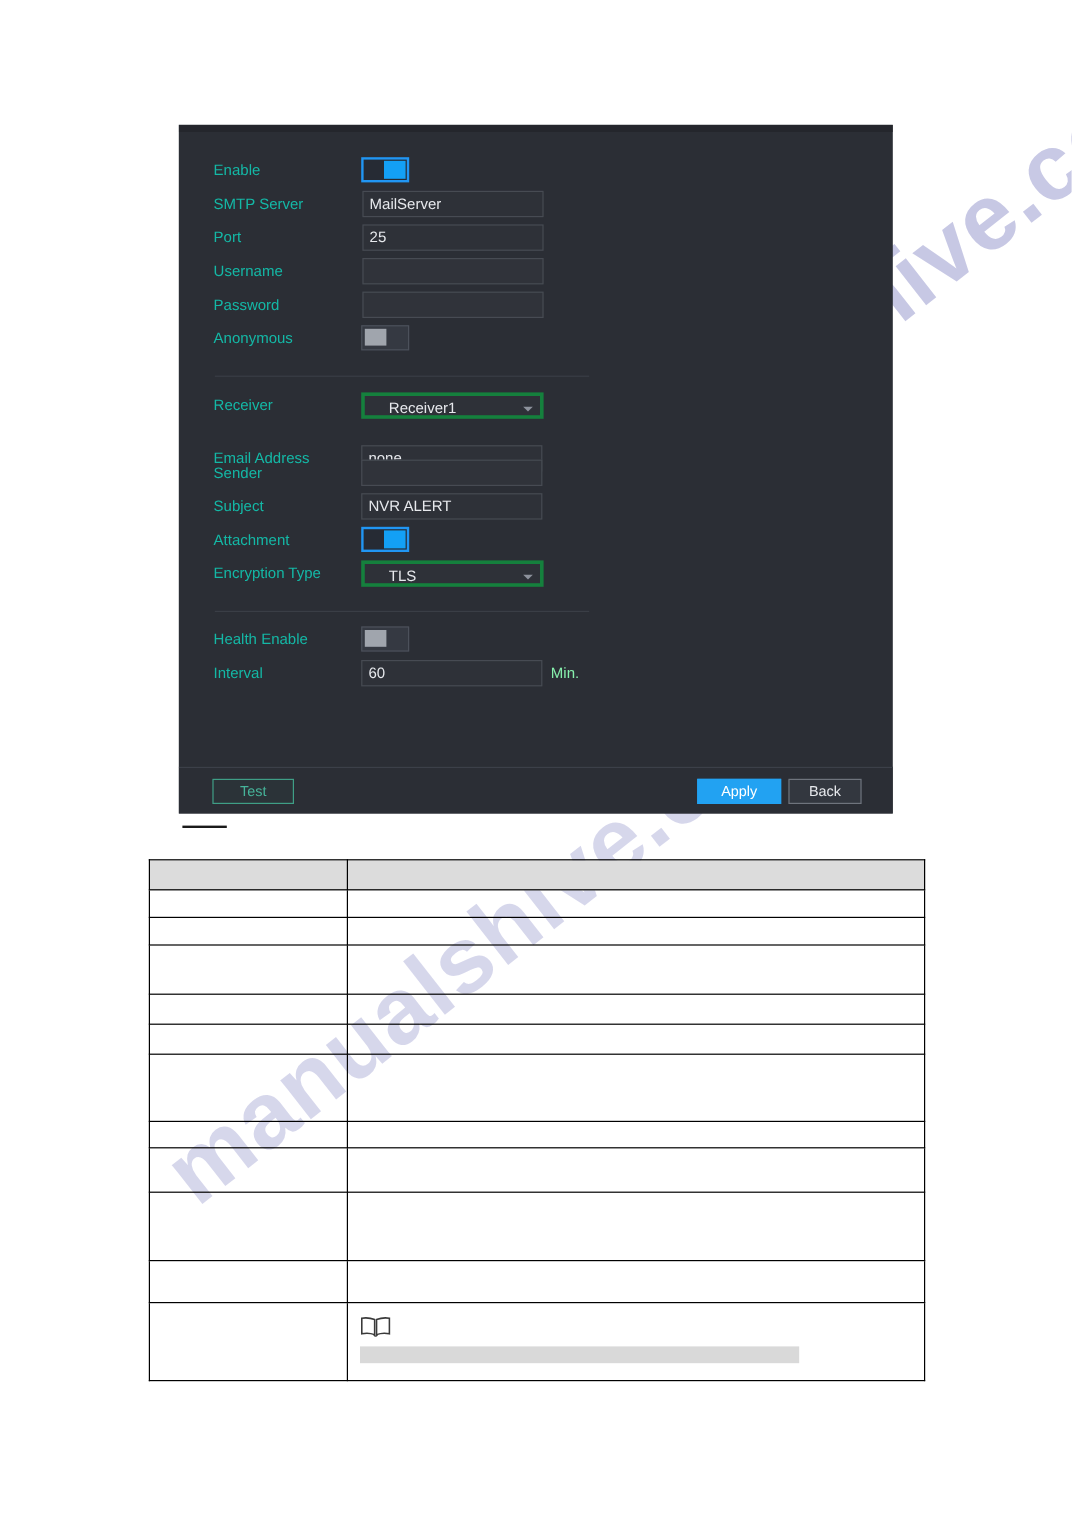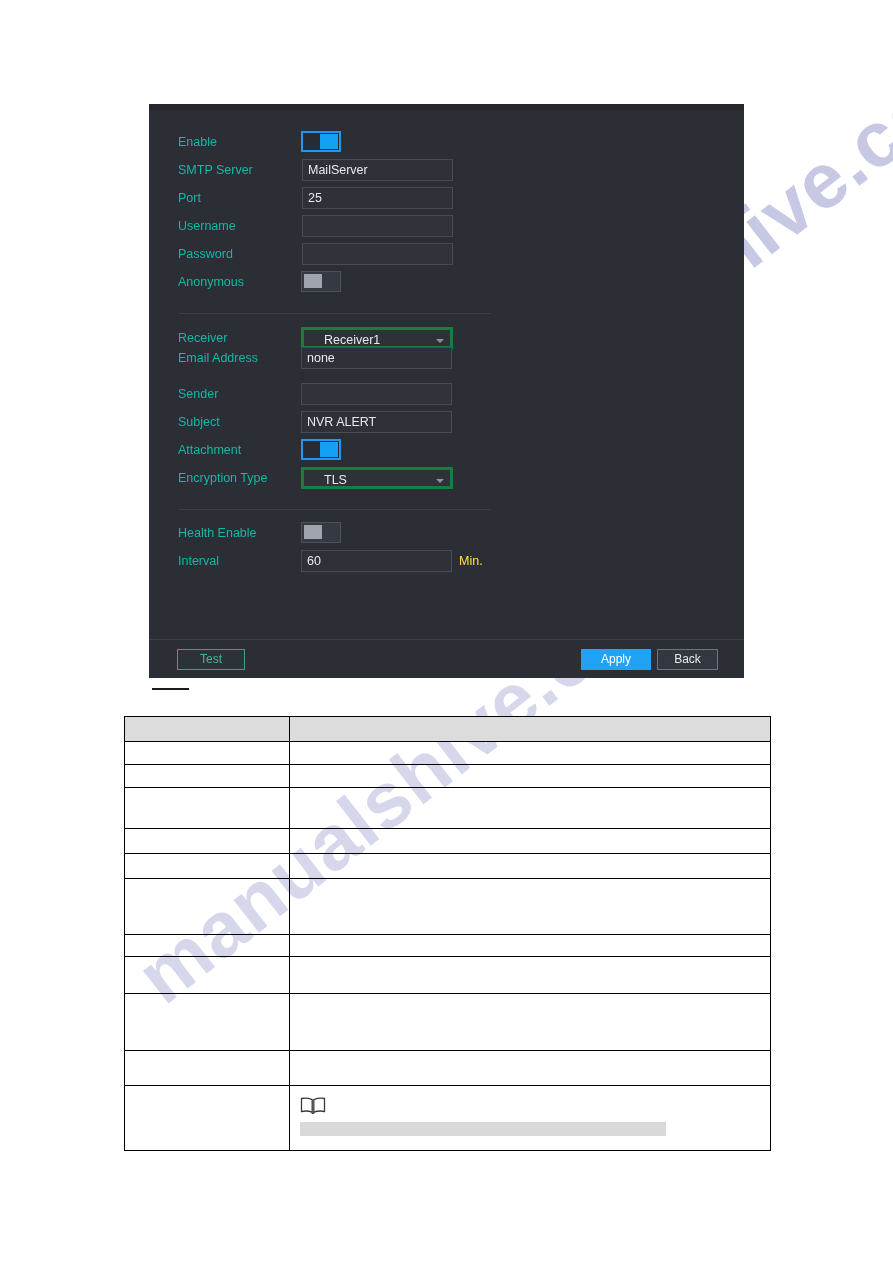--- a/index.html
+++ b/index.html
@@ -165,21 +165,21 @@
     height: 14px;
     background: #a0a5ad;
   }
 
   .unit-label {
     position: absolute;
     left: 310px;
     top: 0;
     line-height: 28px;
     font-size: 12.5px;
-    color: #fde047;
+    color: #86efac;
   }
 
   .divider {
     position: absolute;
     left: 30px;
     width: 312px;
     height: 1px;
     background: #3a3e46;
   }
 
@@ -322,21 +322,21 @@
     <div class="divider" style="top:203px;"></div>
 
     <div class="form-row" style="top:214px;">
       <span class="row-label">Receiver</span>
       <div class="select">
         <span>Receiver1</span>
         <span class="caret"></span>
       </div>
     </div>
 
-    <div class="form-row" style="top:234px;">
+    <div class="form-row" style="top:258px;">
       <span class="row-label">Email Address</span>
       <div class="field shift">none</div>
     </div>
 
     <div class="form-row" style="top:270px;">
       <span class="row-label">Sender</span>
       <div class="field shift empty"></div>
     </div>
 
     <div class="form-row" style="top:298px;">

